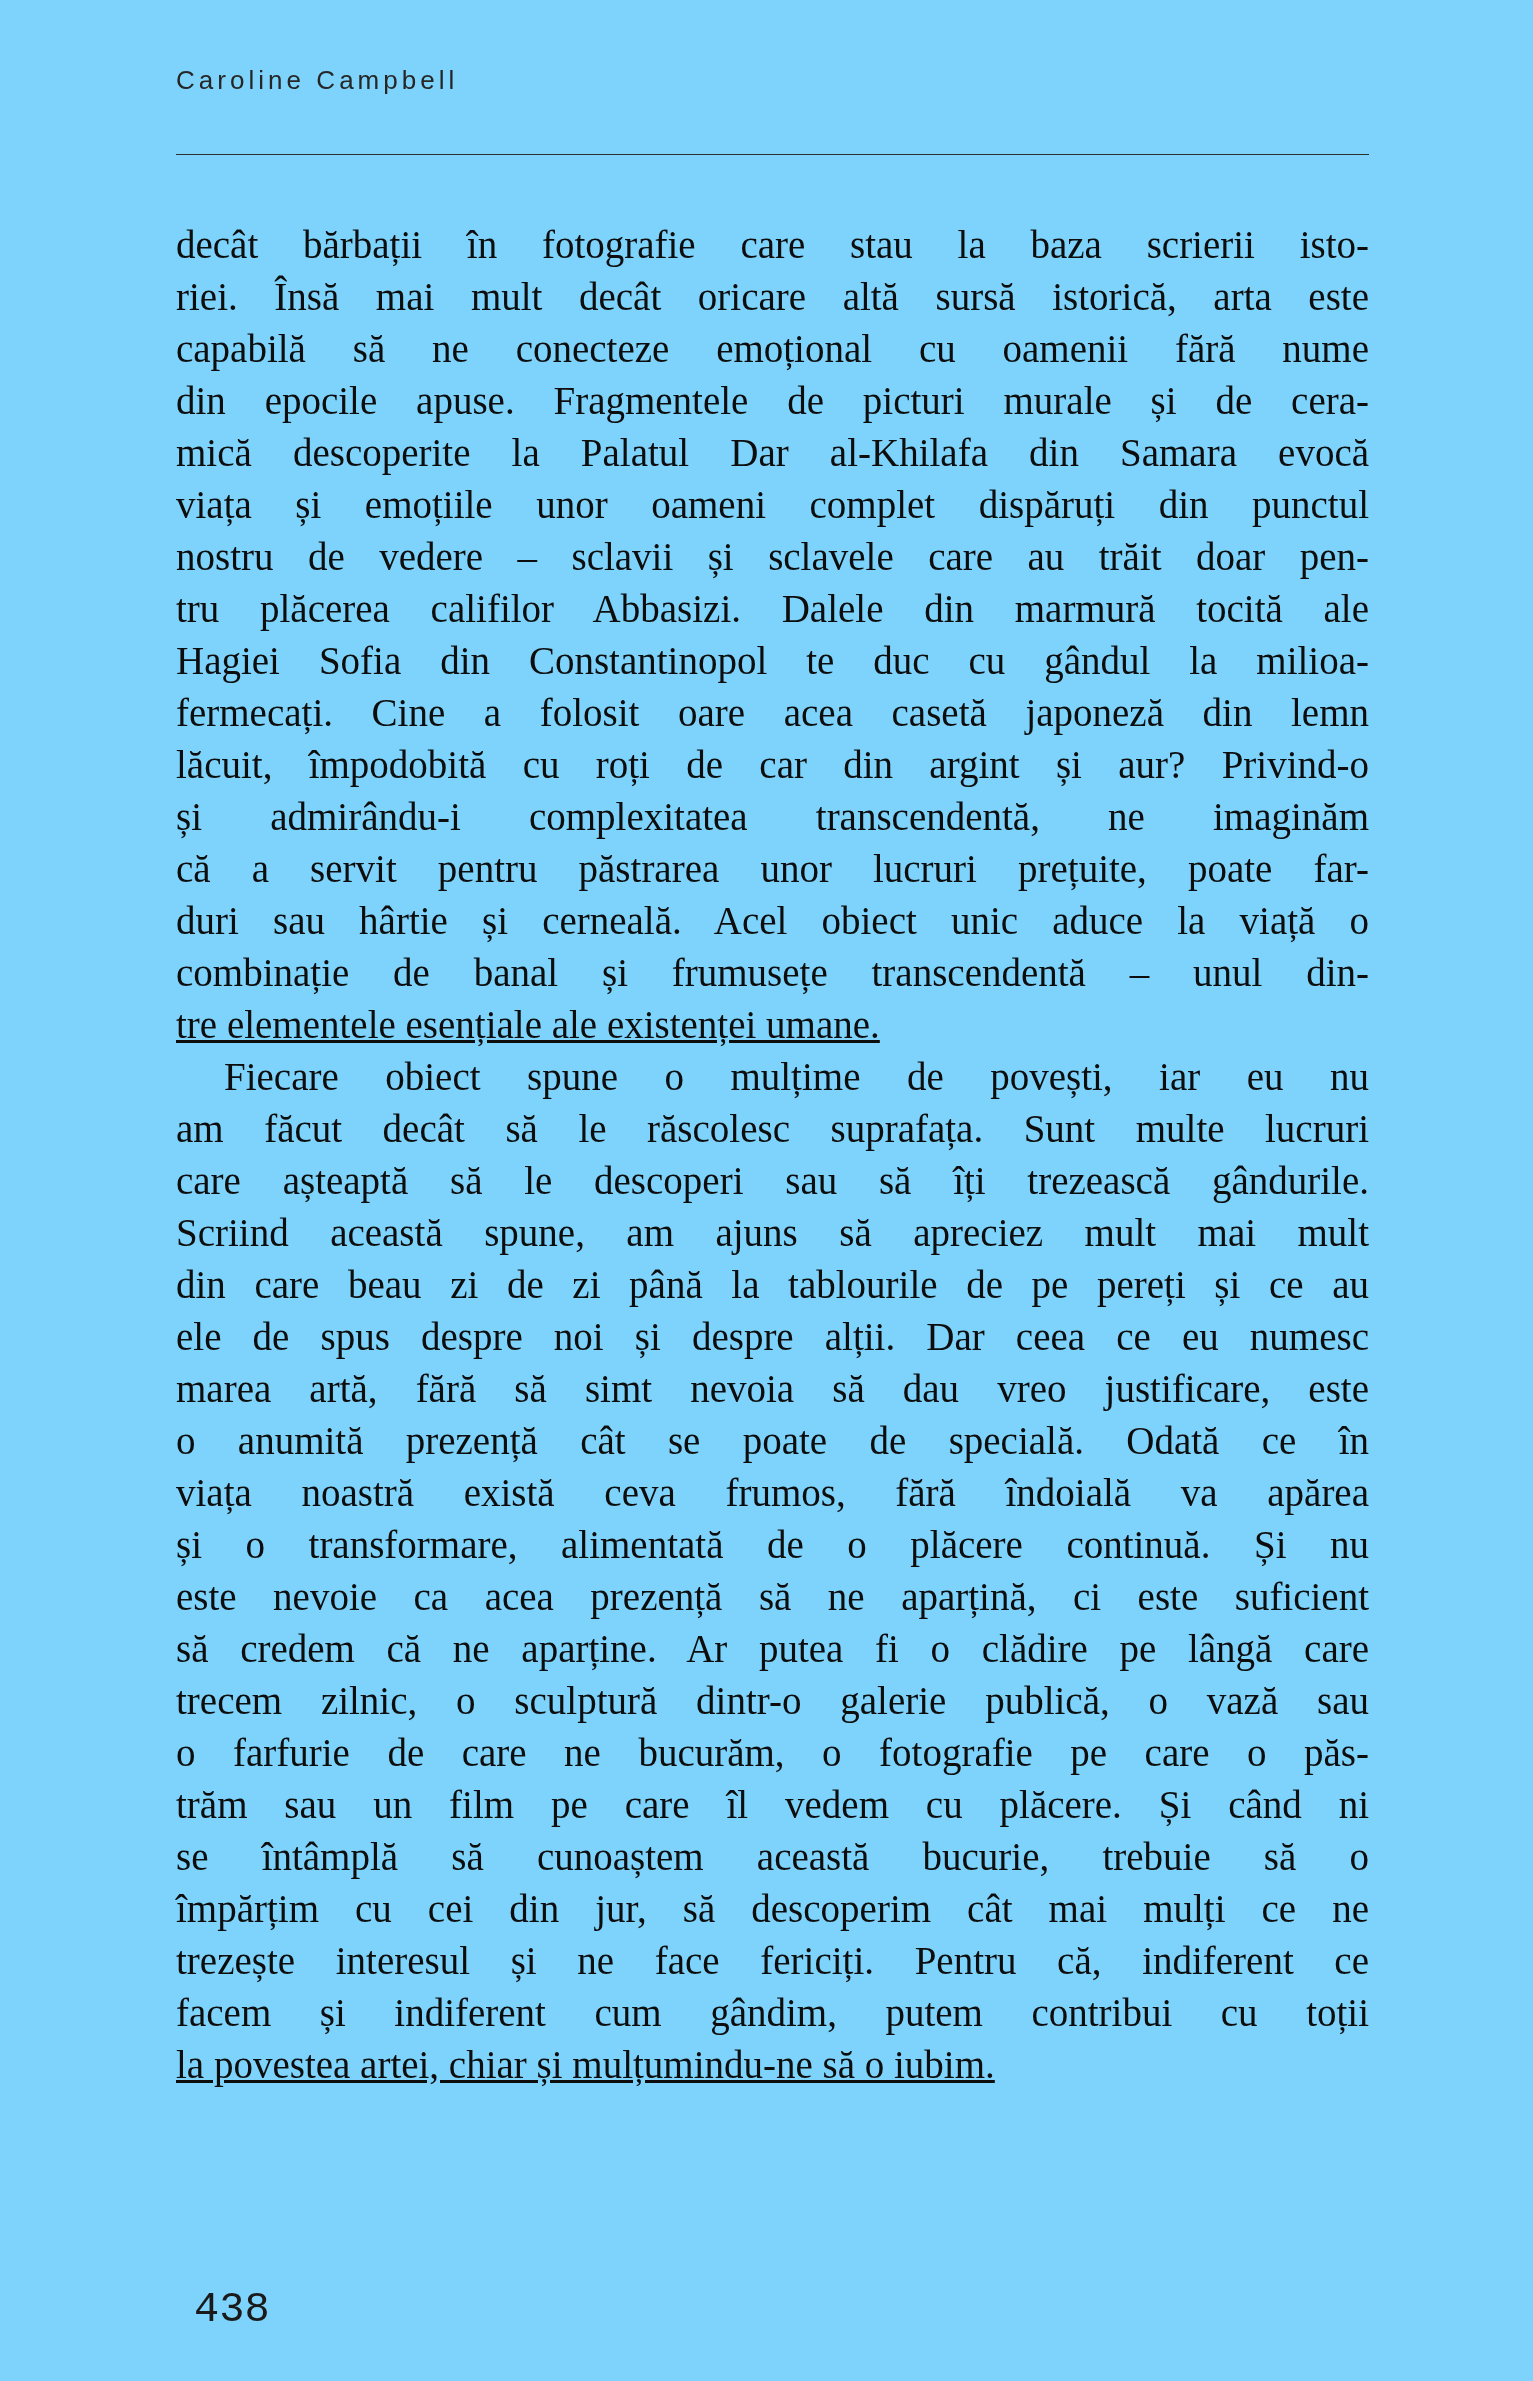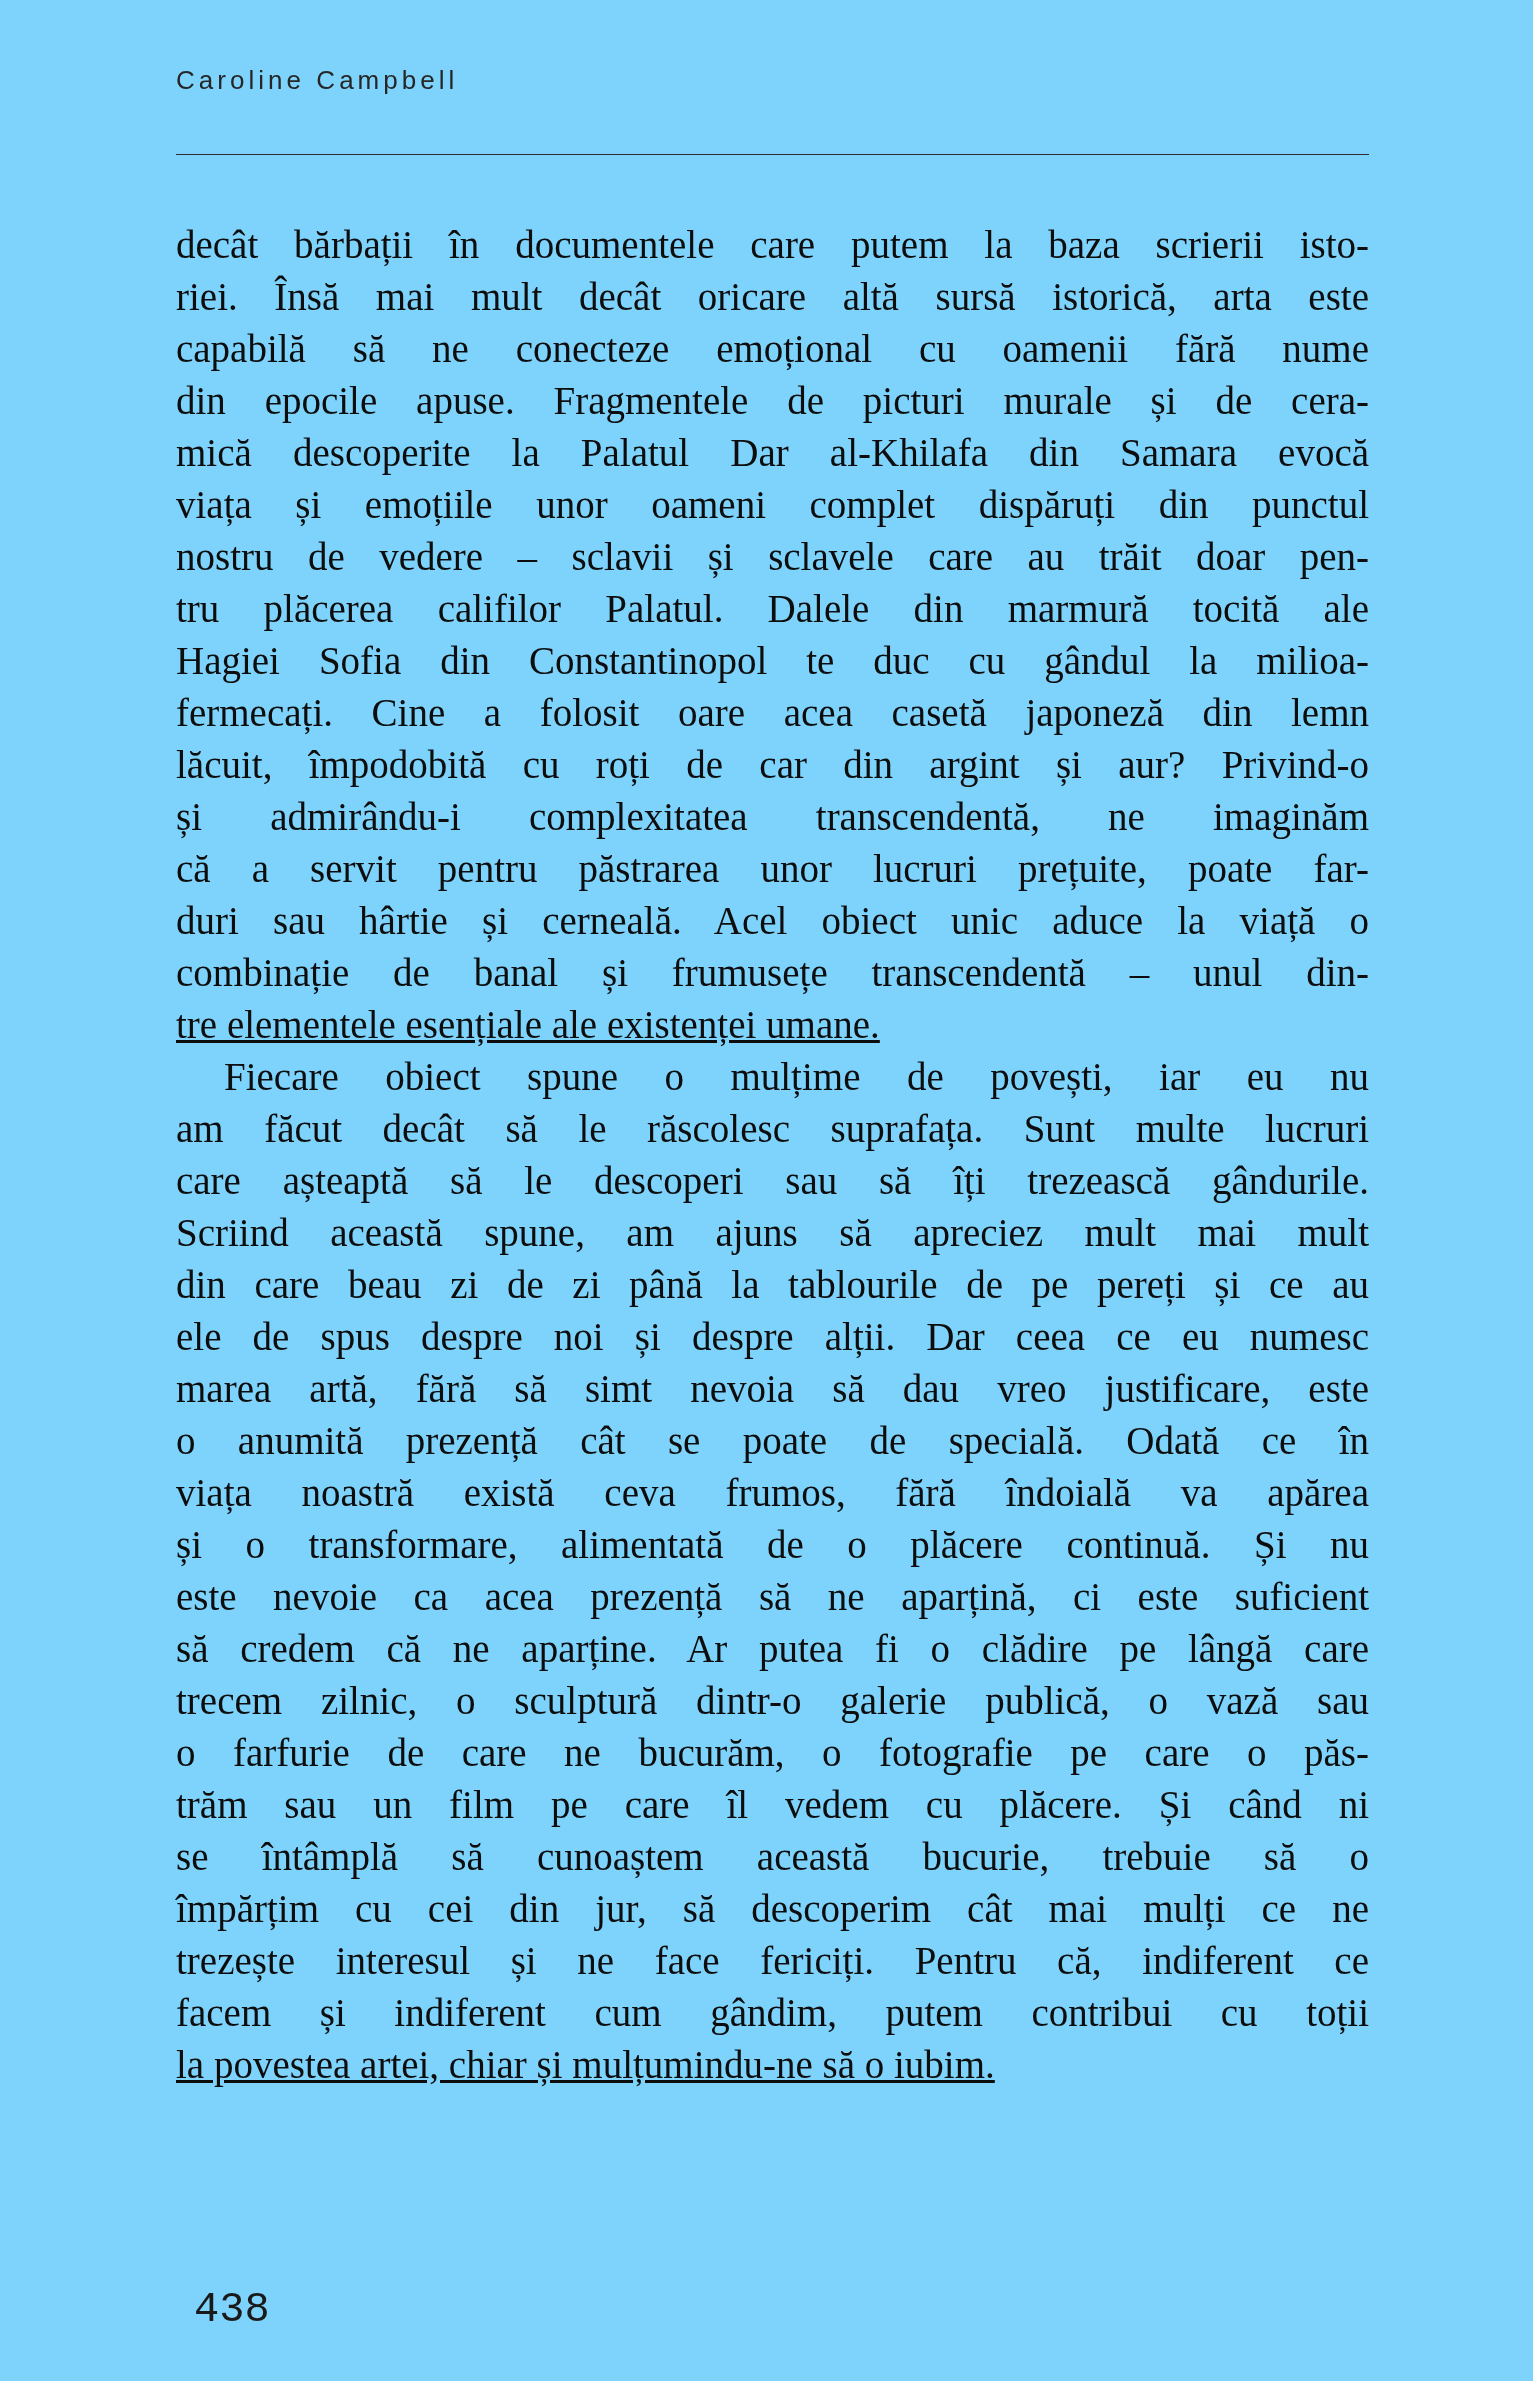--- a/index.html
+++ b/index.html
@@ -76,28 +76,28 @@
 
 <div class="page">
 
   <div class="running-header">
     <div class="author">Caroline Campbell</div>
   </div>
 
   <div class="header-rule"></div>
 
   <div class="body-text">
-      <div class="line">decât bărbații în documentele care putem la baza scrierii isto-</div>
+      <div class="line">decât bărbații în fotografie care stau la baza scrierii isto-</div>
       <div class="line">riei. Însă mai mult decât oricare altă sursă istorică, arta este</div>
       <div class="line">capabilă să ne conecteze emoțional cu oamenii fără nume</div>
       <div class="line">din epocile apuse. Fragmentele de picturi murale și de cera-</div>
       <div class="line">mică descoperite la Palatul Dar al-Khilafa din Samara evocă</div>
       <div class="line">viața și emoțiile unor oameni complet dispăruți din punctul</div>
       <div class="line">nostru de vedere – sclavii și sclavele care au trăit doar pen-</div>
-      <div class="line">tru plăcerea califilor Palatul. Dalele din marmură tocită ale</div>
+      <div class="line">tru plăcerea califilor Abbasizi. Dalele din marmură tocită ale</div>
       <div class="line">Hagiei Sofia din Constantinopol te duc cu gândul la milioa-</div>
       <div class="line">fermecați. Cine a folosit oare acea casetă japoneză din lemn</div>
       <div class="line">lăcuit, împodobită cu roți de car din argint și aur? Privind-o</div>
       <div class="line">și admirându-i complexitatea transcendentă, ne imaginăm</div>
       <div class="line">că a servit pentru păstrarea unor lucruri prețuite, poate far-</div>
       <div class="line">duri sau hârtie și cerneală. Acel obiect unic aduce la viață o</div>
       <div class="line">combinație de banal și frumusețe transcendentă – unul din-</div>
       <div class="line para-end">tre elementele esențiale ale existenței umane.</div>
       <div class="line para-indent">Fiecare obiect spune o mulțime de povești, iar eu nu</div>
       <div class="line">am făcut decât să le răscolesc suprafața. Sunt multe lucruri</div>

